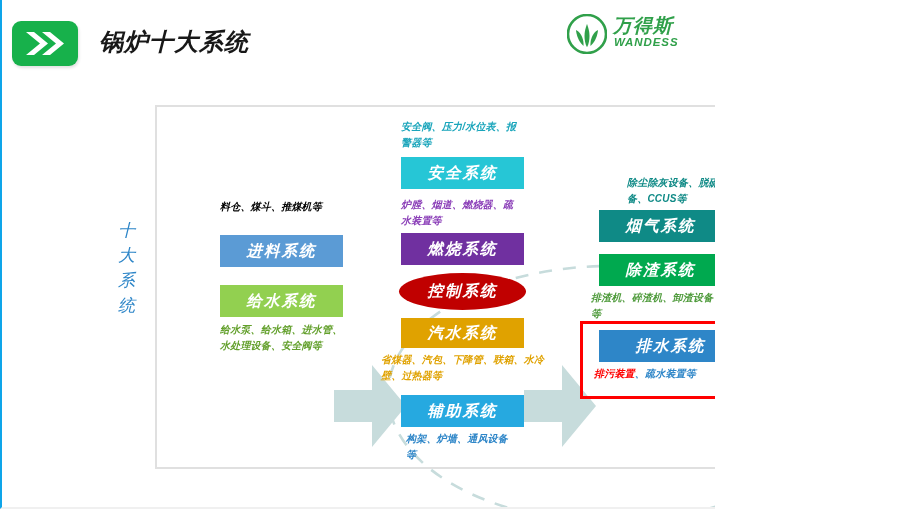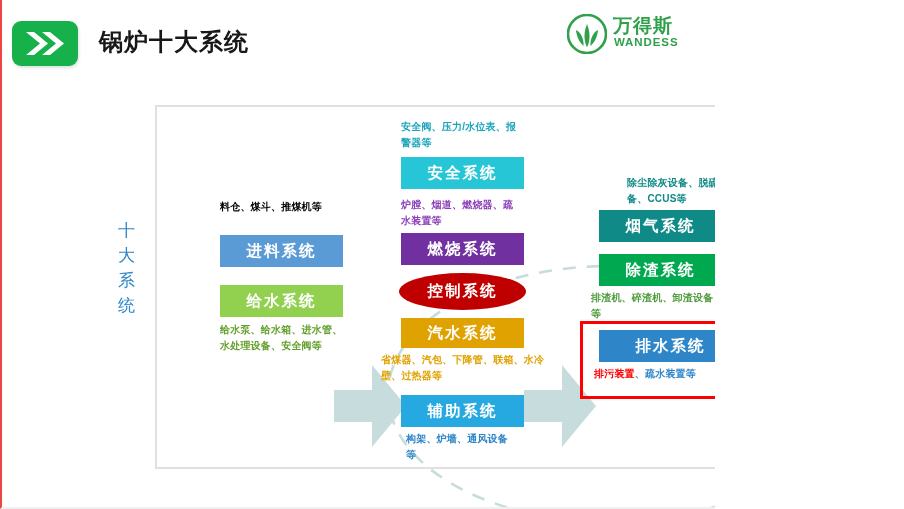--- a/index.html
+++ b/index.html
@@ -10,22 +10,23 @@
   body {
     font-family: "Liberation Sans", "DejaVu Sans", sans-serif;
   }
   #slide {
     position: relative;
     width: 715px;
     height: 509px;
     background: #ffffff;
     overflow: hidden;
     box-sizing: border-box;
-    border-left: 2px solid #ef4444;
+    border-left: 2px solid #0ea5e9;
     border-bottom: 2px solid #f0f0f0;
+    font-style: italic;
   }
 
   
   #header-badge {
     position: absolute;
     left: 10px;
     top: 21px;
     width: 66px;
     height: 45px;
     background: #17b14b;

